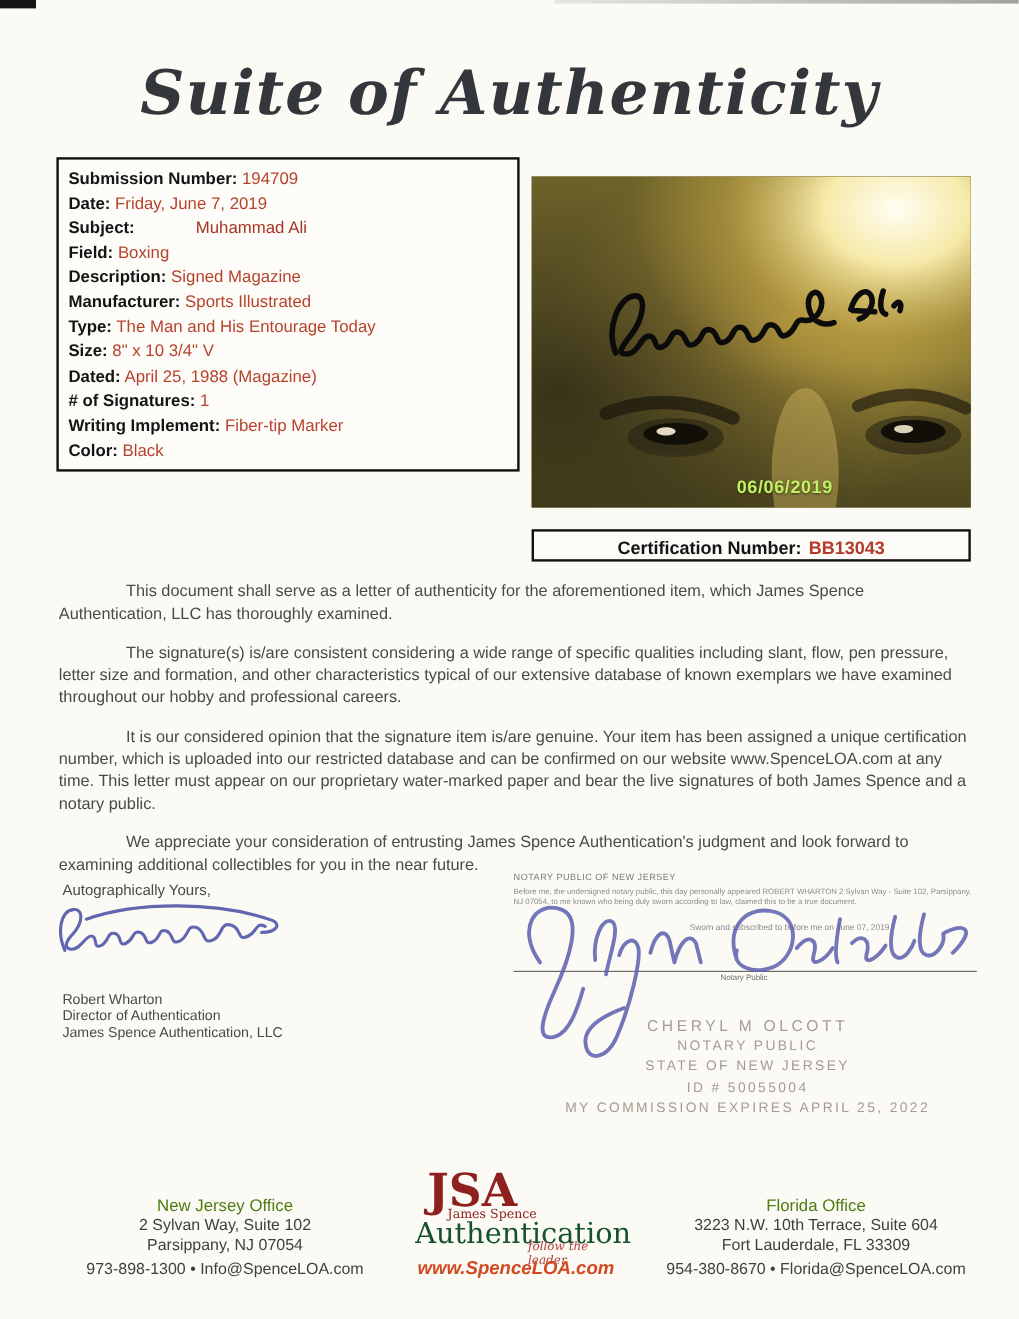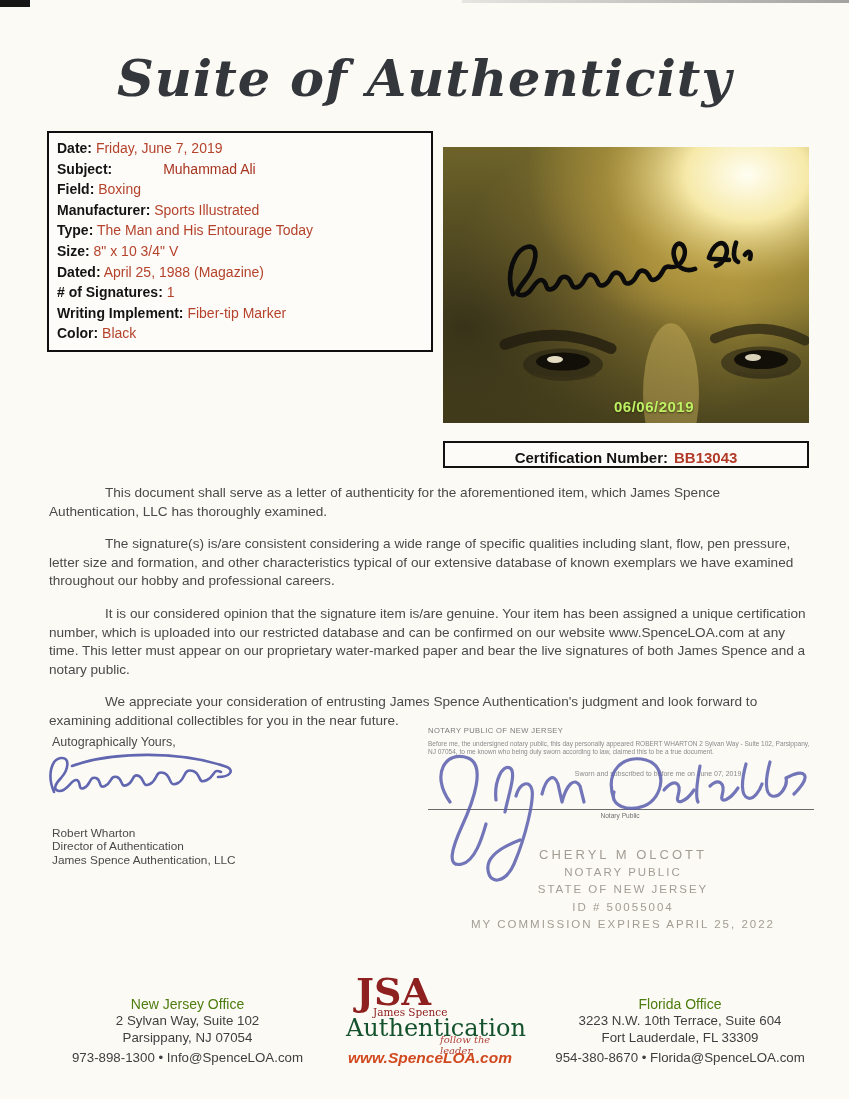--- a/index.html
+++ b/index.html
@@ -117,23 +117,25 @@
 </style>
 </head>
 <body>
 
 <div class="abs corner-mark-tl"></div>
 <div class="abs top-streak"></div>
 
 <div class="abs doc-title">Suite of Authenticity</div>
 
 <div class="abs details-box">
+  <div class="detail-row"><span class="detail-label">Submission Number:</span> <span class="detail-value">194709</span></div>
   <div class="detail-row"><span class="detail-label">Date:</span> <span class="detail-value">Friday, June 7, 2019</span></div>
   <div class="detail-row"><span class="detail-label">Subject:</span> <span class="detail-value bold">Muhammad Ali</span></div>
   <div class="detail-row"><span class="detail-label">Field:</span> <span class="detail-value">Boxing</span></div>
+  <div class="detail-row"><span class="detail-label">Description:</span> <span class="detail-value">Signed Magazine</span></div>
   <div class="detail-row"><span class="detail-label">Manufacturer:</span> <span class="detail-value">Sports Illustrated</span></div>
   <div class="detail-row"><span class="detail-label">Type:</span> <span class="detail-value">The Man and His Entourage Today</span></div>
   <div class="detail-row"><span class="detail-label">Size:</span> <span class="detail-value">8" x 10 3/4" V</span></div>
   <div class="detail-row"><span class="detail-label">Dated:</span> <span class="detail-value">April 25, 1988 (Magazine)</span></div>
   <div class="detail-row"><span class="detail-label"># of Signatures:</span> <span class="detail-value">1</span></div>
   <div class="detail-row"><span class="detail-label">Writing Implement:</span> <span class="detail-value">Fiber-tip Marker</span></div>
   <div class="detail-row"><span class="detail-label">Color:</span> <span class="detail-value">Black</span></div>
 </div>
 
 <div class="abs photo">

